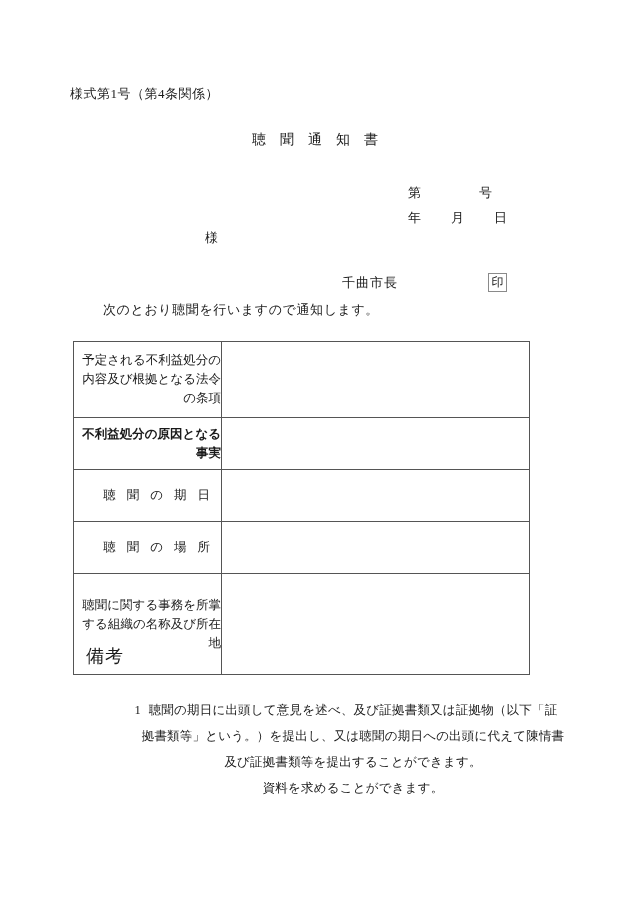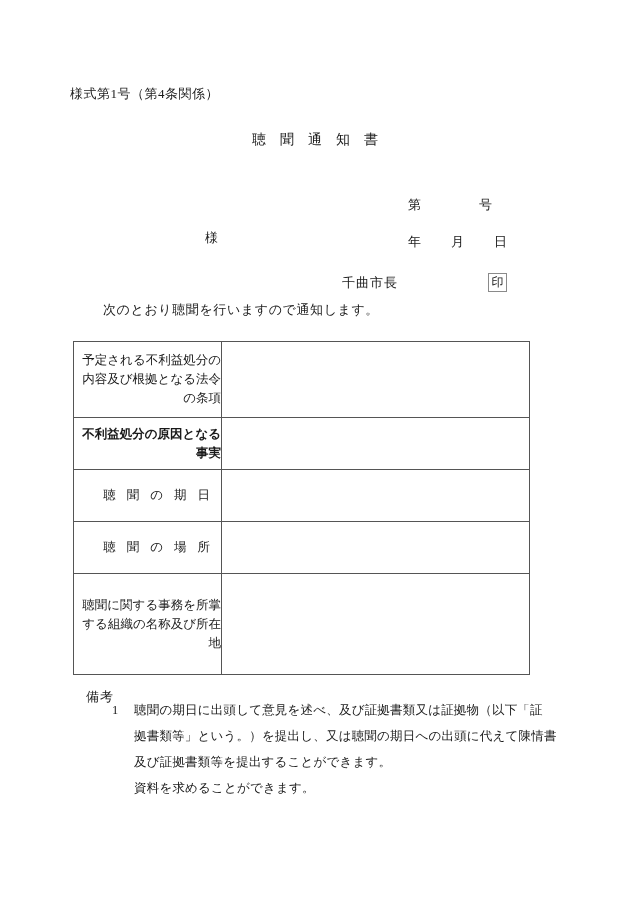--- a/index.html
+++ b/index.html
@@ -51,21 +51,20 @@
     position: absolute;
     left: 408px;
     top: 180px;
     font-size: 13px;
     line-height: 25px;
     white-space: nowrap;
   }
   .meta-line {
     display: block;
     letter-spacing: 0;
-    margin-top: 12px;
   }
   .sp-wide { display: inline-block; width: 58px; }
   .sp-mid  { display: inline-block; width: 30px; }
 
   
   .addressee {
     position: absolute;
     left: 205px;
     top: 229px;
     font-size: 13px;
@@ -133,39 +132,40 @@
     letter-spacing: 11px;
   }
   .value-cell {
     width: 307px;
   }
 
   
   .remarks-head {
     position: absolute;
     left: 86px;
-    top: 688px;
-    font-size: 13px;
+    top: 644px;
+    font-size: 18px;
     letter-spacing: 1px;
   }
   .notes {
     position: absolute;
     left: 112px;
     top: 697px;
     width: 460px;
     font-size: 12.5px;
   }
   .note-item {
     margin-bottom: 0;
   }
   .note-line {
     display: block;
     line-height: 26px;
     white-space: nowrap;
     letter-spacing: 0.2px;
+    text-align: center;
   }
   .note-line.first {
     text-indent: 0;
   }
   .note-line.cont {
     padding-left: 22px;
   }
   .note-num {
     display: inline-block;
     width: 22px;

